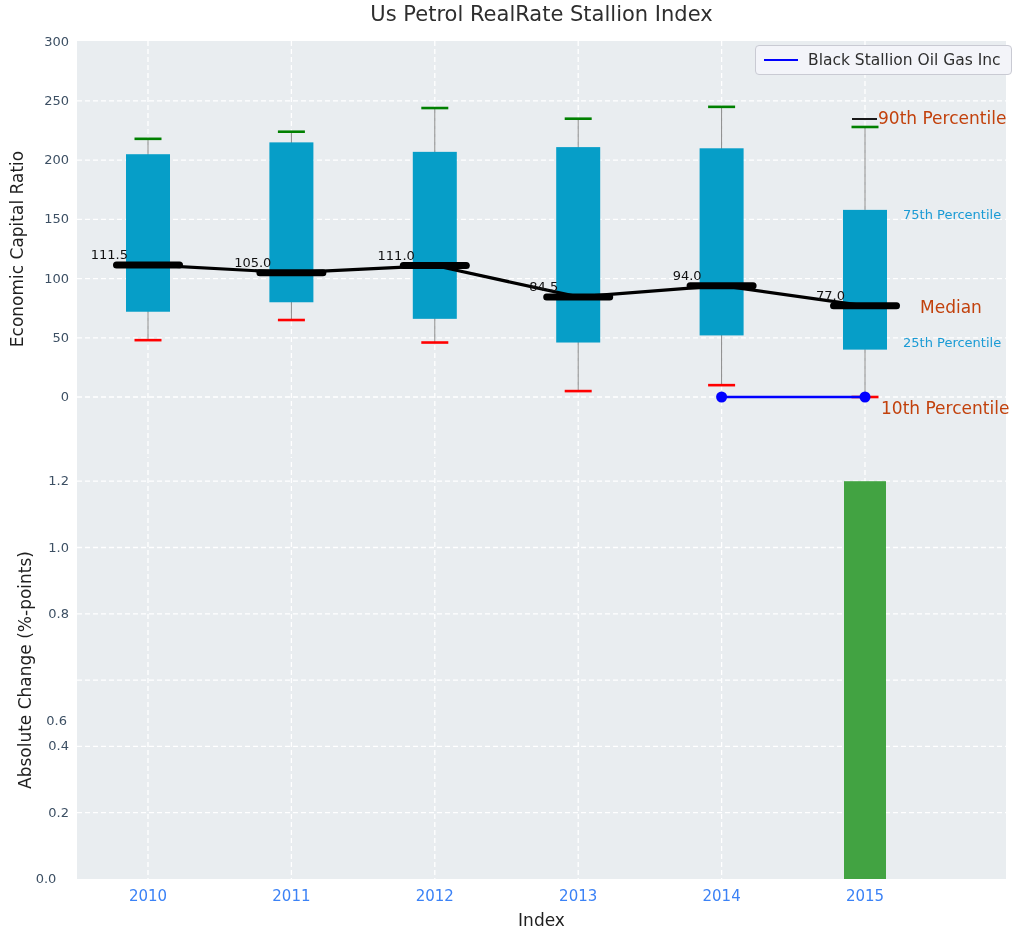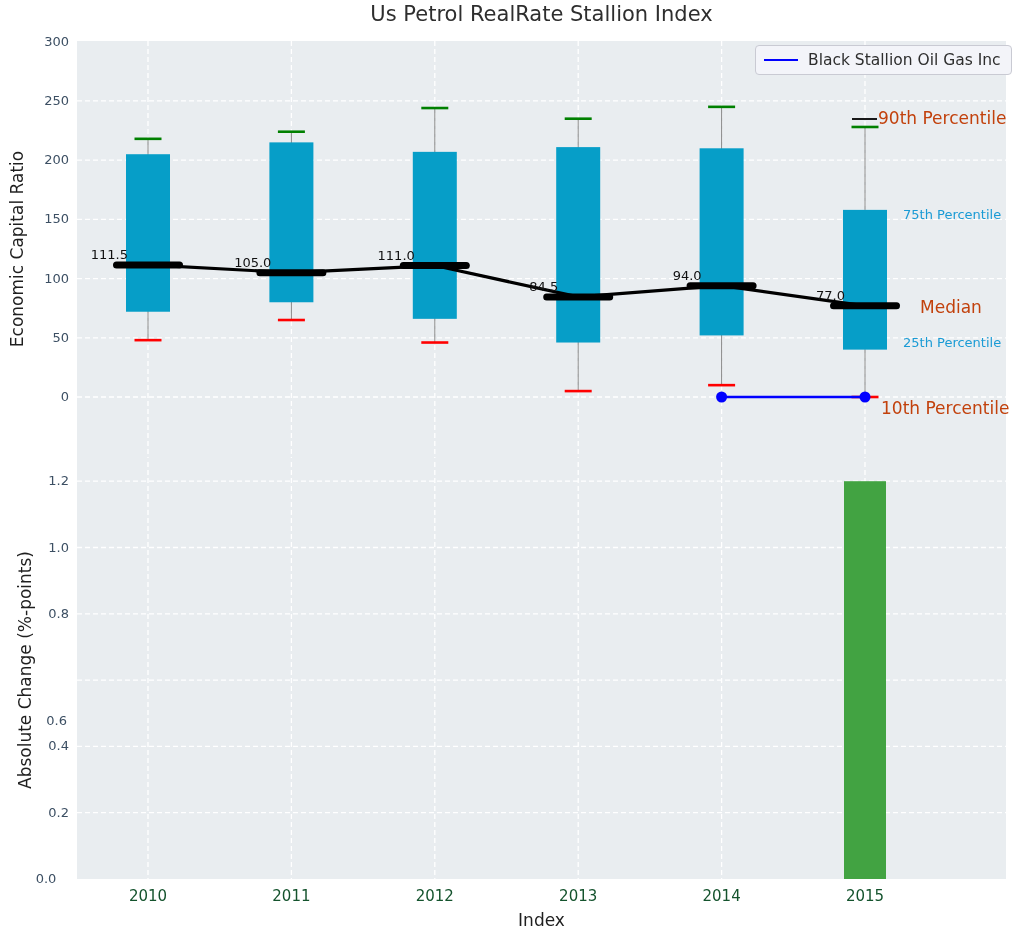--- a/index.html
+++ b/index.html
@@ -5,21 +5,21 @@
   html,body{margin:0;padding:0;background:#ffffff;}
   .fig{position:relative;width:1016px;height:942px;background:#ffffff;
        font-family:"DejaVu Sans","Liberation Sans",sans-serif;overflow:hidden;}
   .chart-title{position:absolute;left:77px;top:2px;width:929px;text-align:center;
        font-size:21px;color:#2e2e2e;}
   .axes{position:absolute;background:#e9edf0;}
   .axes-top{left:77px;top:41px;width:929px;height:467px;}
   .axes-bot{left:77px;top:462px;width:929px;height:417px;}
   svg{position:absolute;left:0;top:0;display:block;}
   .ytick{position:absolute;width:46px;text-align:right;font-size:13px;color:#3c4f63;line-height:18px;}
-  .xtick{position:absolute;width:70px;text-align:center;font-size:15px;color:#14532d;line-height:18px;}
+  .xtick{position:absolute;width:70px;text-align:center;font-size:15px;color:#3b82f6;line-height:18px;}
   .ylabel{position:absolute;width:420px;height:20px;text-align:center;font-size:17px;color:#1f1f1f;
        transform:rotate(-90deg);transform-origin:center;line-height:20px;}
   .ylabel-top{left:-193px;top:239px;}
   .ylabel-bot{left:-185px;top:660px;}
   .xlabel{position:absolute;left:77px;top:910px;width:929px;text-align:center;
        font-size:17px;color:#1f1f1f;}
   .offset-label{position:absolute;left:77px;top:440px;font-size:15px;color:#3c4f63;}
   .legend{position:absolute;left:755px;top:45px;height:30px;display:flex;align-items:center;
        background:#f3f4f9;border:1px solid #c9cad3;border-radius:4px;padding:0 10px 0 8px;box-sizing:border-box;}
   .legend-line{display:inline-block;width:34px;height:0;border-top:2.6px solid #0000ff;margin-right:10px;}

